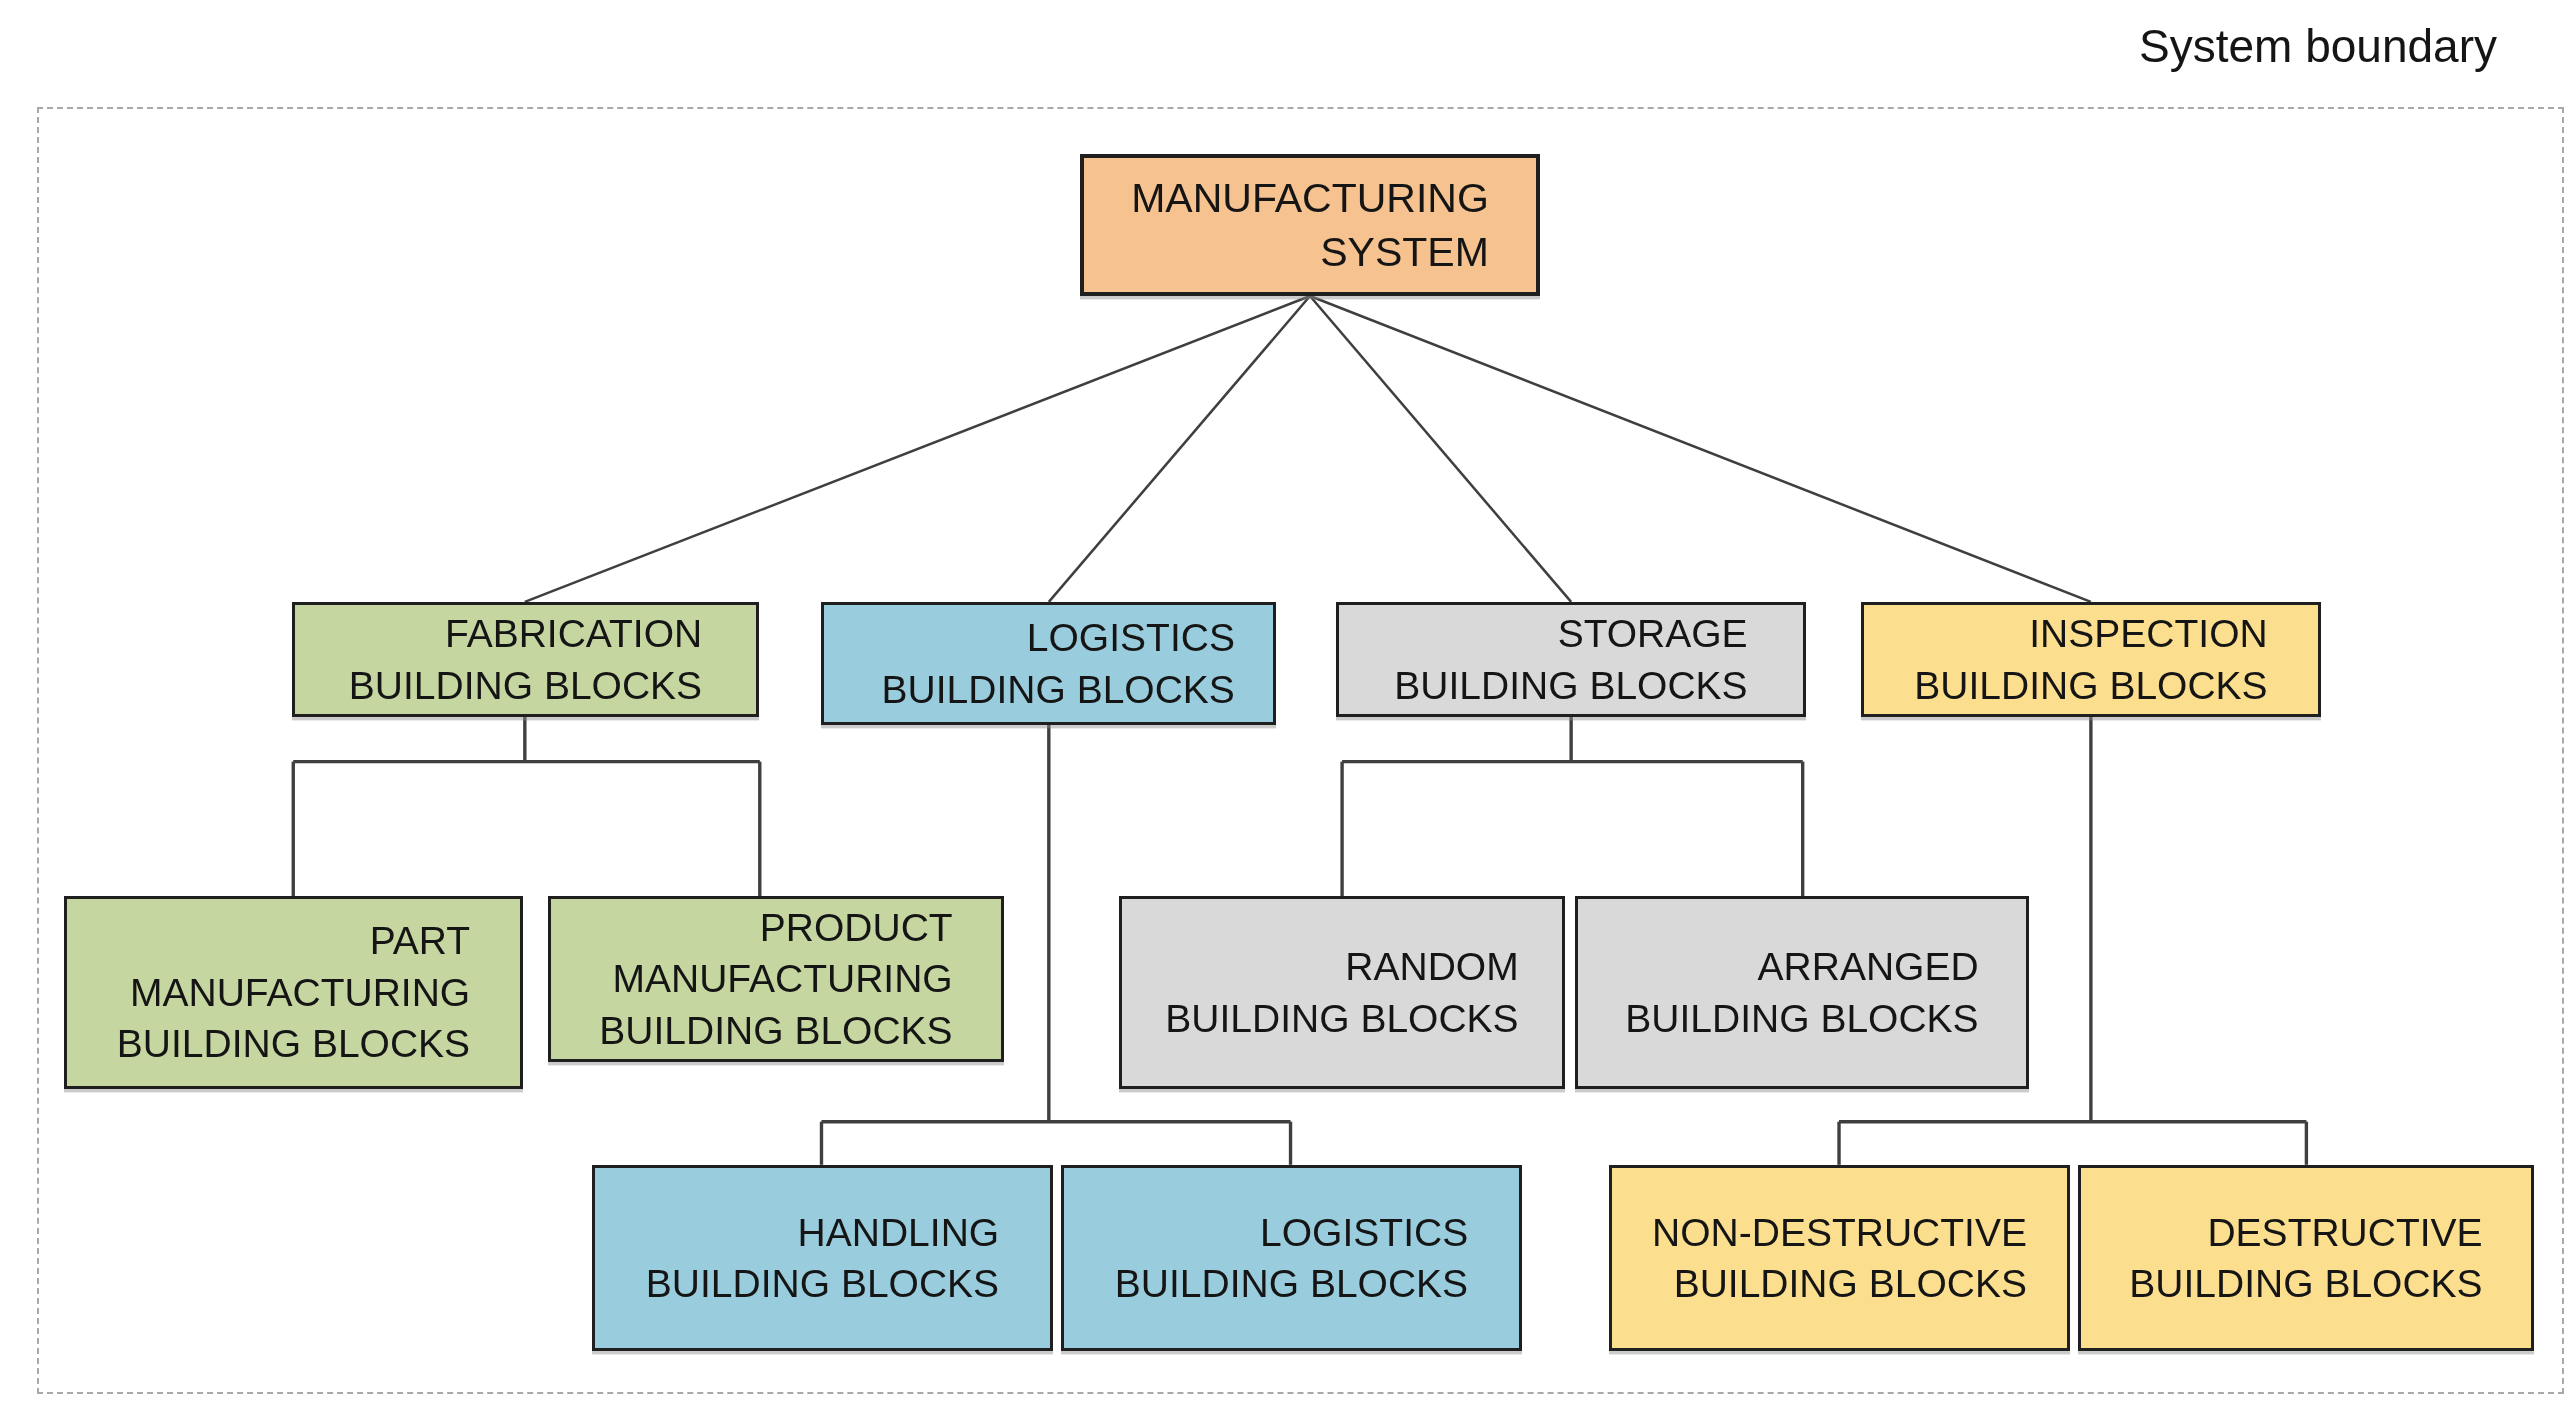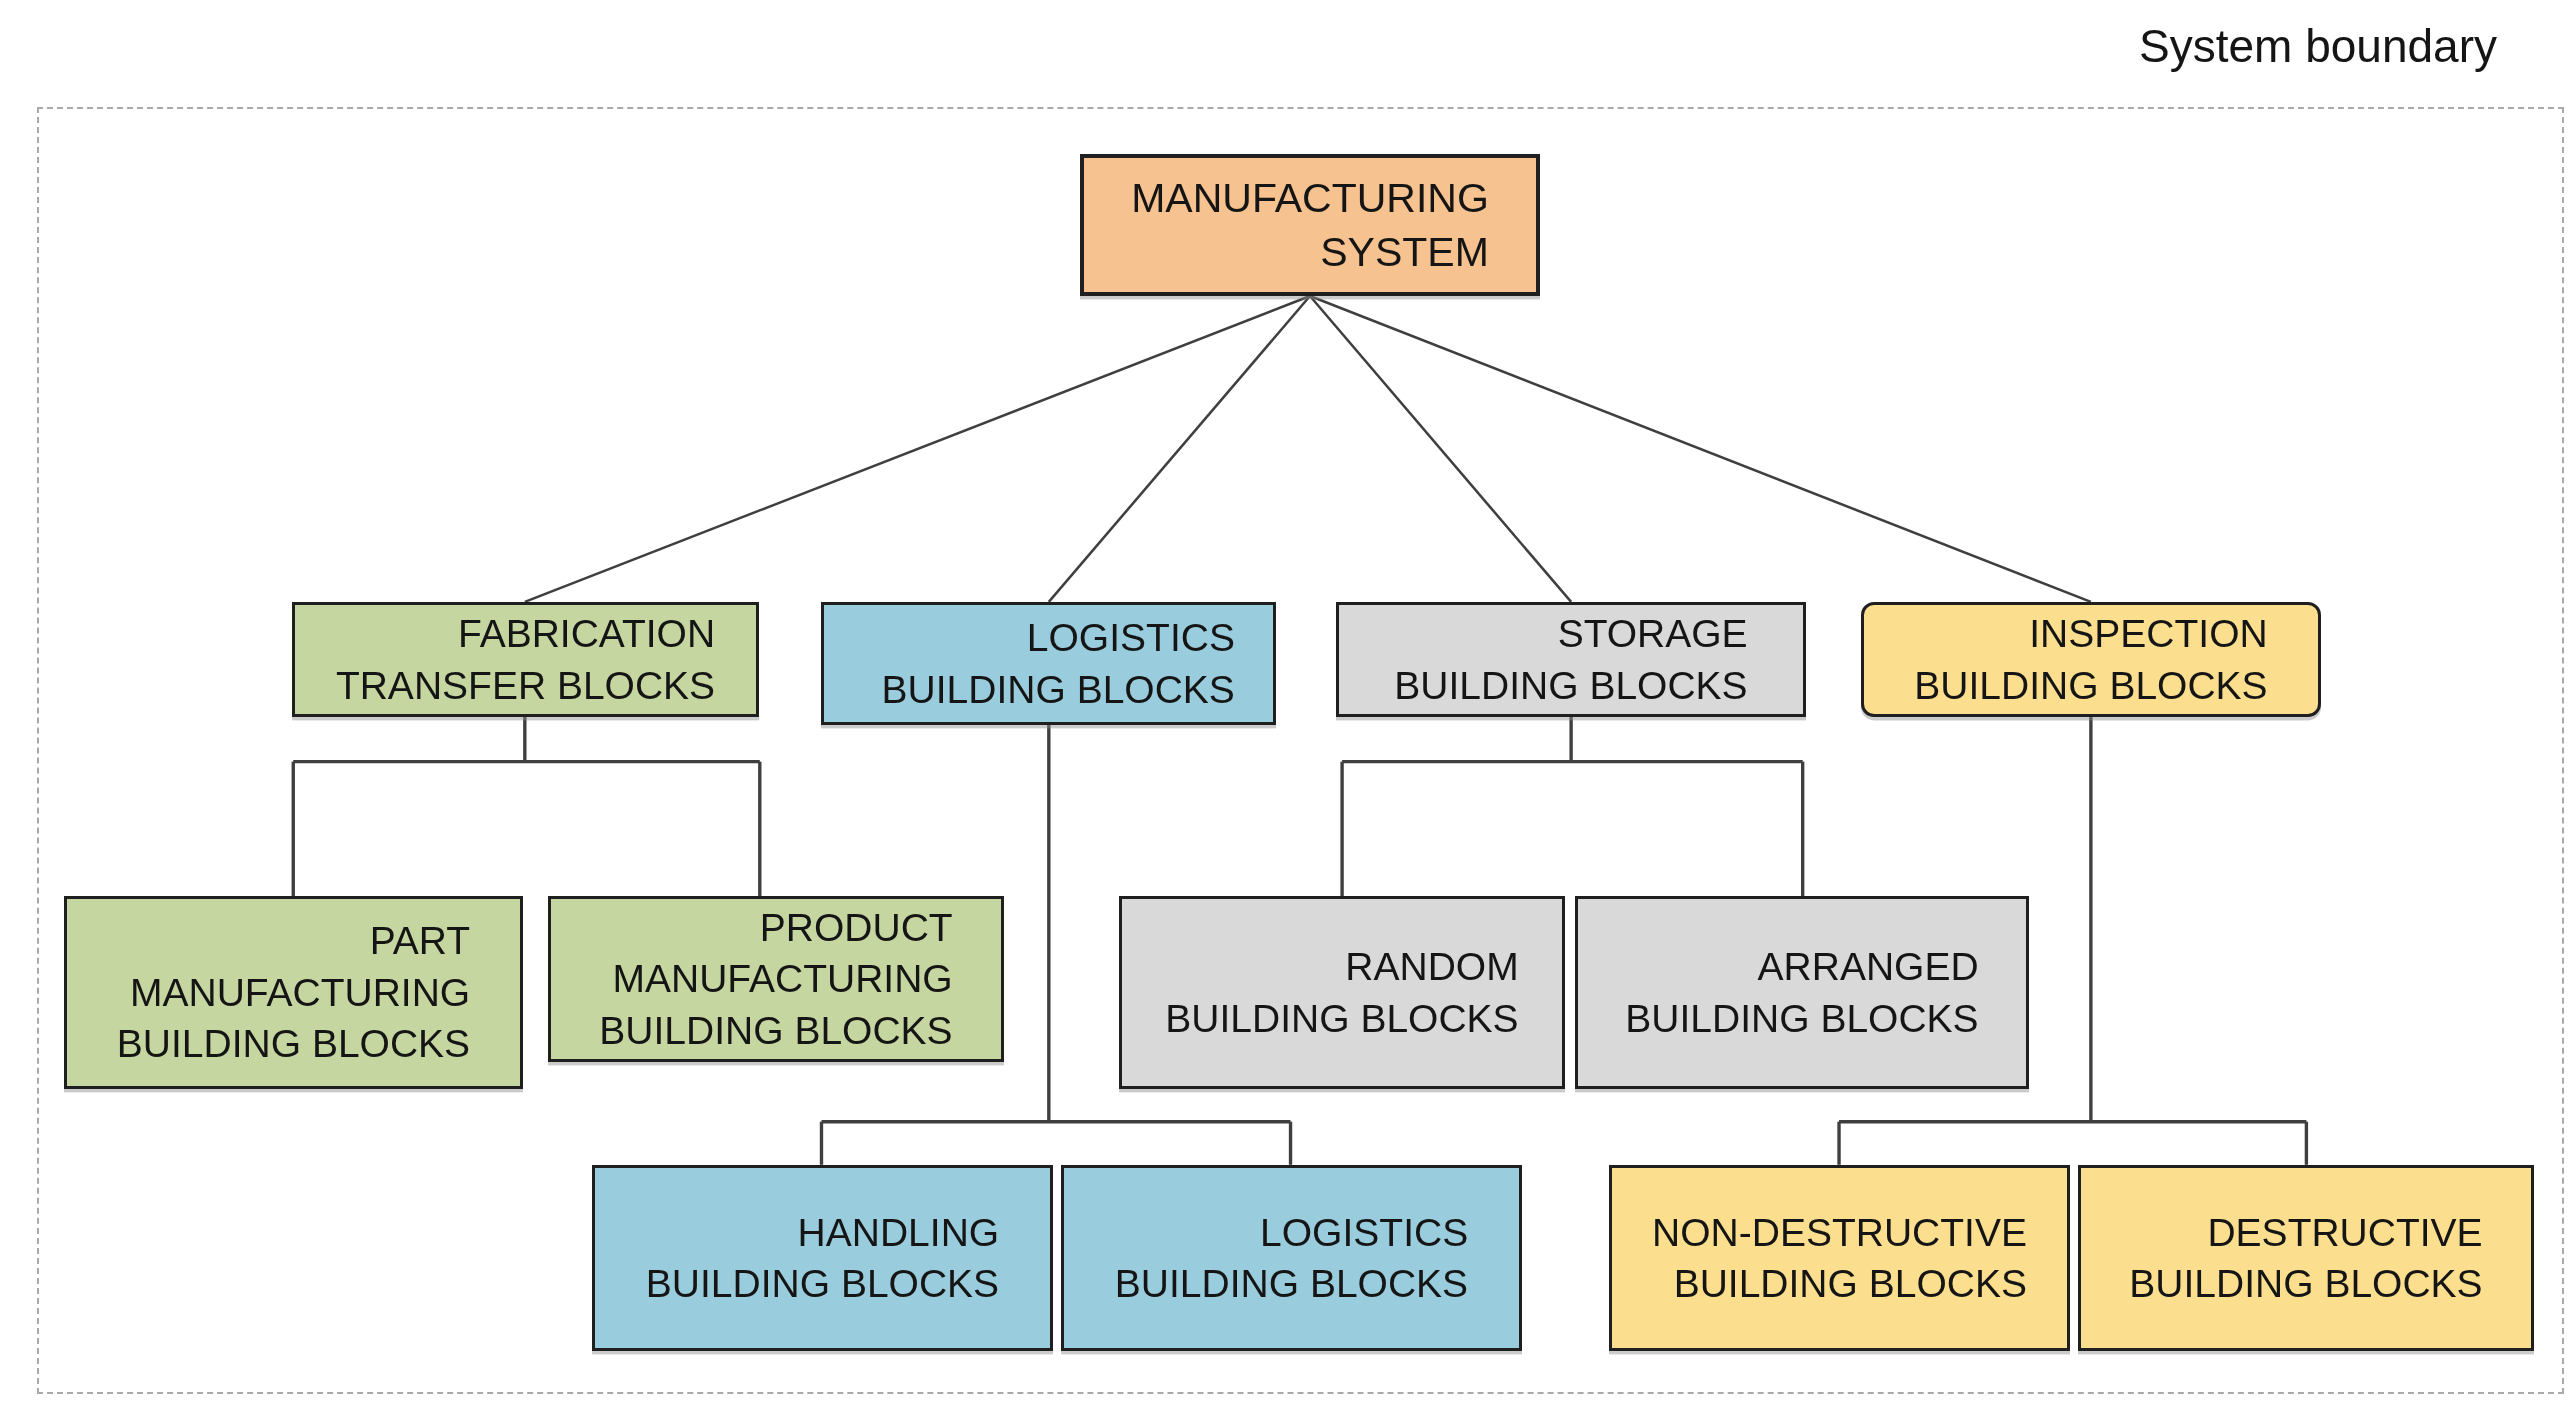--- a/index.html
+++ b/index.html
@@ -70,26 +70,26 @@
     <line x1="2474" y1="848" x2="2474" y2="1327"></line>
     <line x1="2176" y1="1327" x2="2729" y2="1327"></line>
     <line x1="2176" y1="1327" x2="2176" y2="1378"></line>
     <line x1="2729" y1="1327" x2="2729" y2="1378"></line>
   </svg>
 
   <div class="node root fill-root" style="left:1080px;top:154px;width:460px;height:142px;">MANUFACTURING
 SYSTEM</div>
 
   <div class="node fill-fab" style="left:292px;top:602px;width:467px;height:115px;">FABRICATION
-TRANSFER BLOCKS</div>
+BUILDING BLOCKS</div>
   <div class="node fill-log" style="left:821px;top:602px;width:455px;height:123px;padding-left:28px;">LOGISTICS
 BUILDING BLOCKS</div>
   <div class="node fill-sto" style="left:1336px;top:602px;width:470px;height:115px;">STORAGE
 BUILDING BLOCKS</div>
-  <div class="node fill-ins" style="left:1861px;top:602px;width:460px;height:115px;border-radius:13px;">INSPECTION
+  <div class="node fill-ins" style="left:1861px;top:602px;width:460px;height:115px;">INSPECTION
 BUILDING BLOCKS</div>
 
   <div class="node fill-fab" style="left:64px;top:896px;width:459px;height:193px;">PART
 MANUFACTURING
 BUILDING BLOCKS</div>
   <div class="node fill-fab" style="left:532px;top:896px;width:456px;height:166px;margin-left:16px;">PRODUCT
 MANUFACTURING
 BUILDING BLOCKS</div>
   <div class="node fill-sto" style="left:1119px;top:896px;width:446px;height:193px;">RANDOM
 BUILDING BLOCKS</div>

